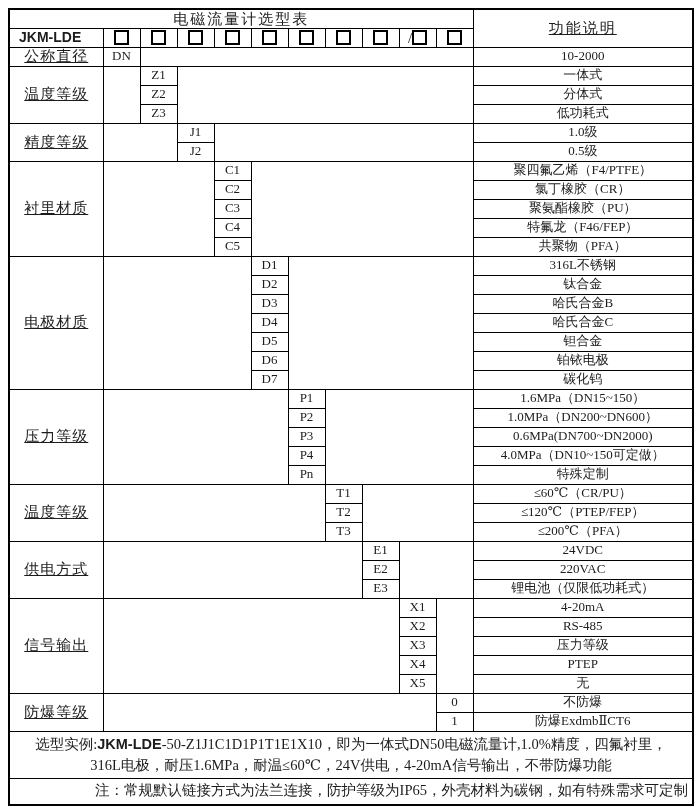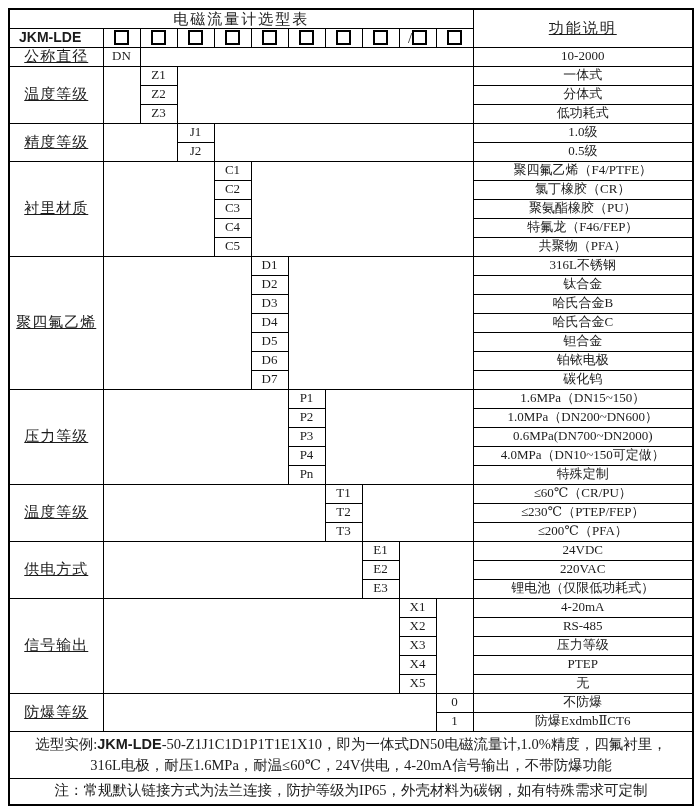--- a/index.html
+++ b/index.html
@@ -15,21 +15,21 @@
   td.model{font-family:"Liberation Sans","DejaVu Sans",sans-serif;font-weight:bold;
            font-size:14px;text-align:left;padding-left:9px;}
   td.lbl{font-size:15px;letter-spacing:1px;text-decoration:underline;}
   td.code{font-size:13px;font-family:Liberation Serif, serif;}
   td.desc{font-size:13px;}
   td.sp{border:1px solid #000;}
   .cb{display:inline-block;width:11px;height:11px;border:2px solid #000;vertical-align:middle;}
   .slash{font-size:15px;vertical-align:middle;}
   td.example{height:42px;white-space:normal;text-align:center;font-size:14.5px;
              line-height:1.42;padding:2px 16px;}
-  td.note{height:23px;text-align:center;font-size:14.5px;padding:1px 4px;}
+  td.note{height:23px;text-align:right;font-size:14.5px;padding:1px 4px;}
   .model-b{font-family:"Liberation Sans","DejaVu Sans",sans-serif;font-weight:bold;}
 </style>
 </head>
 <body>
 
 <div class="wrap">
 <table class="sel">
 <colgroup>
   <col style="width:94px">
   <col style="width:37px">
@@ -118,21 +118,21 @@
 <tr>
           <td class="code">C4</td>
           <td class="desc">特氟龙（F46/FEP）</td>
         </tr>
 <tr>
           <td class="code">C5</td>
           <td class="desc">共聚物（PFA）</td>
         </tr>
 
 <tr>
-  <td class="lbl" rowspan="7">聚四氟乙烯</td>
+  <td class="lbl" rowspan="7">电极材质</td>
   <td class="sp" colspan="4" rowspan="7"></td>
   <td class="code">D1</td>
   <td class="sp" colspan="5" rowspan="7"></td>
   <td class="desc">316L不锈钢</td>
 </tr>
 <tr>
           <td class="code">D2</td>
           <td class="desc">钛合金</td>
         </tr>
 <tr>
@@ -182,21 +182,21 @@
 
 <tr>
   <td class="lbl" rowspan="3">温度等级</td>
   <td class="sp" colspan="6" rowspan="3"></td>
   <td class="code">T1</td>
   <td class="sp" colspan="3" rowspan="3"></td>
   <td class="desc">≤60℃（CR/PU）</td>
 </tr>
 <tr>
           <td class="code">T2</td>
-          <td class="desc">≤230℃（PTEP/FEP）</td>
+          <td class="desc">≤120℃（PTEP/FEP）</td>
         </tr>
 <tr>
           <td class="code">T3</td>
           <td class="desc">≤200℃（PFA）</td>
         </tr>
 
 <tr>
   <td class="lbl" rowspan="3">供电方式</td>
   <td class="sp" colspan="7" rowspan="3"></td>
   <td class="code">E1</td>

